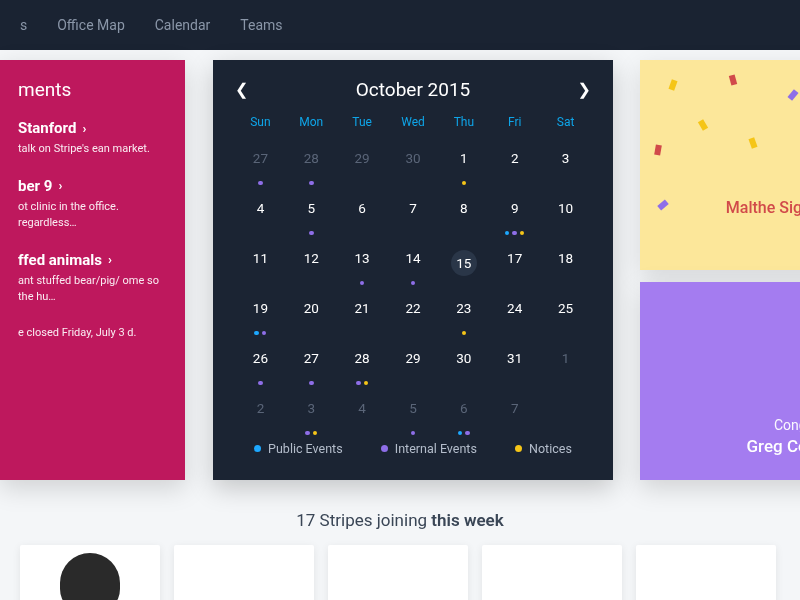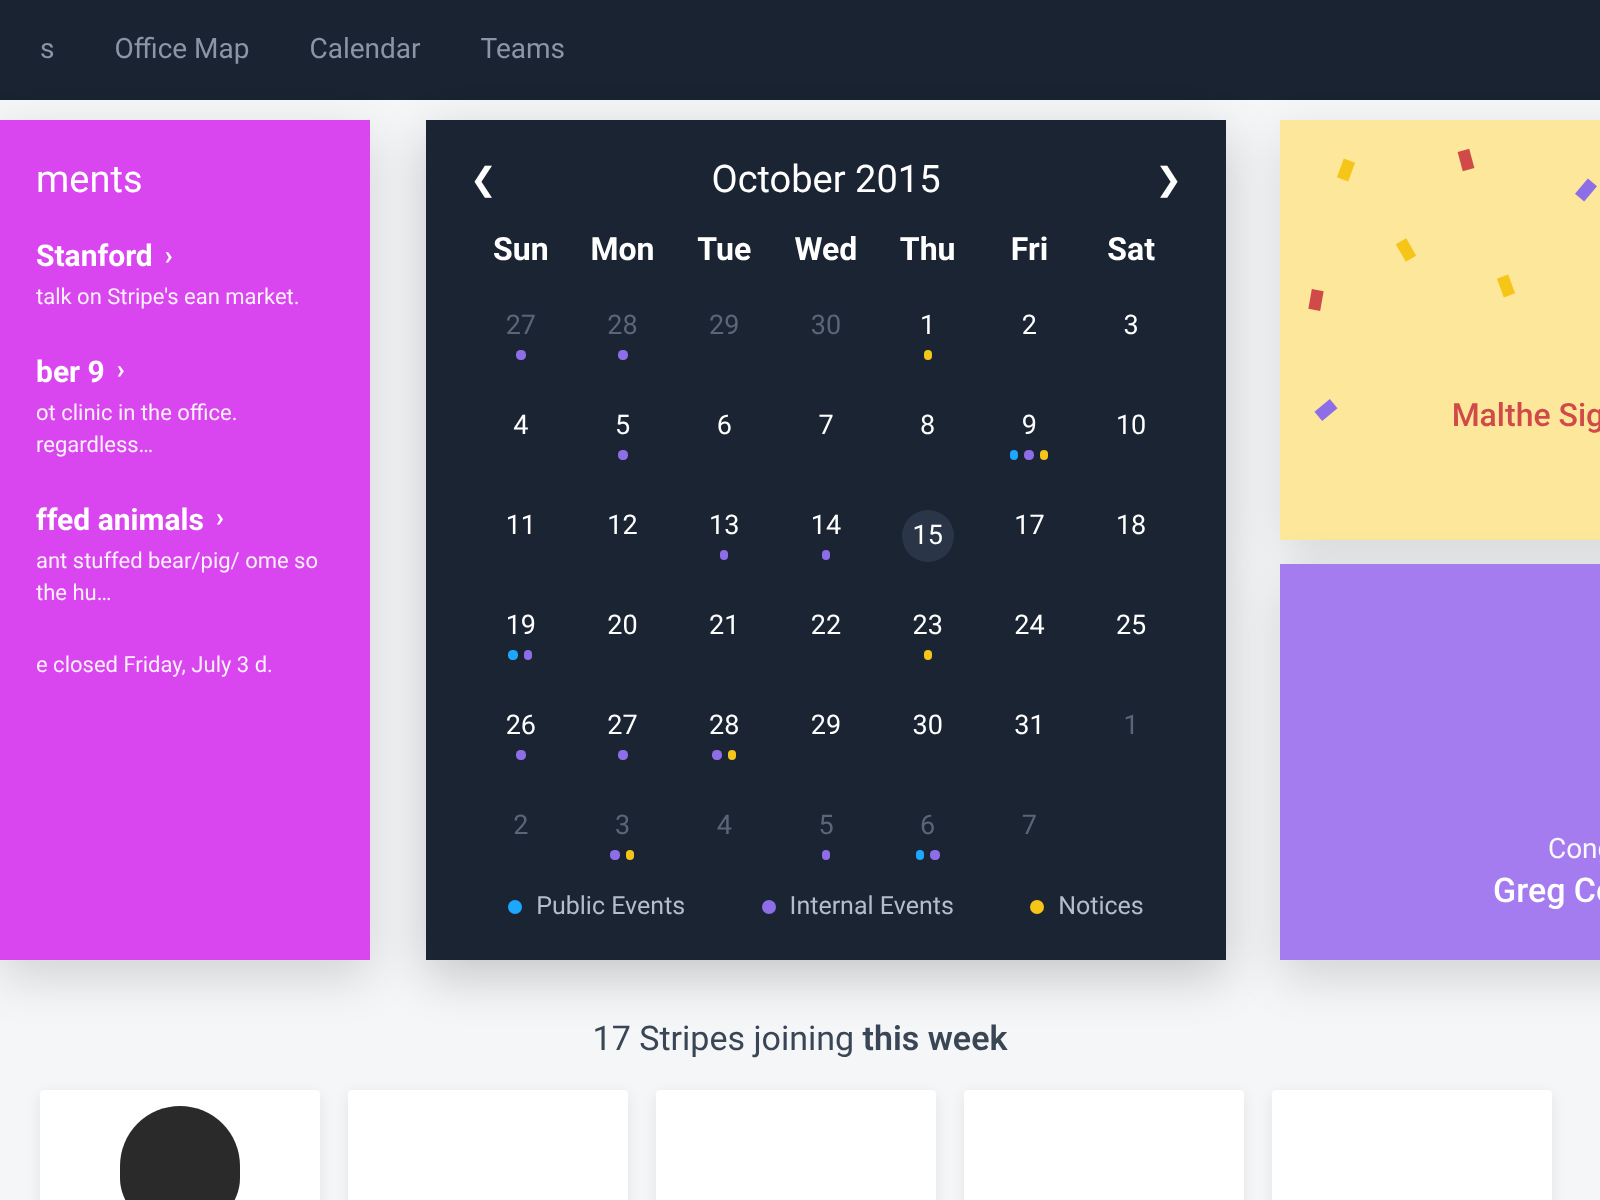--- a/index.html
+++ b/index.html
@@ -1,32 +1,32 @@
 <!DOCTYPE html>
 <html><head>
 <meta charset="utf-8">
 <style>
 * { margin: 0; padding: 0; box-sizing: border-box; }
 body { font-family: -apple-system, BlinkMacSystemFont, "Segoe UI", Roboto, sans-serif; background: #f4f6f8; width: 800px; height: 600px; overflow: hidden; }
 .header { background: #1a2332; height: 50px; display: flex; align-items: center; padding: 0 20px; gap: 30px; }
 .nav-item { color: #8a96a8; font-size: 14px; cursor: pointer; }
 .content { position: relative; height: 550px; }
-.announcements { position: absolute; left: 0; top: 10px; width: 185px; height: 420px; background: #d946ef; color: #fff; padding: 18px 12px 18px 18px; overflow: hidden; box-shadow: 0 8px 24px rgba(0,0,0,0.15); }
+.announcements { position: absolute; left: 0; top: 10px; width: 185px; height: 420px; background: #be185d; color: #fff; padding: 18px 12px 18px 18px; overflow: hidden; box-shadow: 0 8px 24px rgba(0,0,0,0.15); }
 .ann-title { font-size: 19px; font-weight: 400; margin-bottom: 18px; }
 .ann-item { margin-bottom: 20px; }
 .ann-head { font-size: 15px; font-weight: 700; display: flex; align-items: center; gap: 6px; white-space: nowrap; }
 .ann-body { font-size: 11px; color: rgba(255,255,255,0.92); line-height: 1.45; margin-top: 4px; }
 .chev { font-size: 13px; }
 .calendar { position: absolute; left: 213px; top: 10px; width: 400px; height: 420px; background: #1b2433; color: #fff; padding: 18px 22px; box-shadow: 0 8px 24px rgba(0,0,0,0.2); }
 .cal-head { display: flex; justify-content: space-between; align-items: center; margin-bottom: 14px; }
 .cal-title { font-size: 19px; font-weight: 400; }
 .cal-arrow { cursor: pointer; font-size: 16px; color: #fff; }
 .cal-grid { display: grid; grid-template-columns: repeat(7, 1fr); text-align: center; row-gap: 12px; }
-.dow { color: #ffffff; font-size: 16px; padding-bottom: 6px; font-weight: bold; }
-.day { font-size: 13.5px; position: relative; height: 38px; display: flex; flex-direction: column; align-items: center; justify-content: flex-start; padding-top: 3px; }
+.dow { color: #0ea5e9; font-size: 12px; padding-bottom: 6px; }
+.day { font-size: 13.5px; position: relative; height: 38px; display: flex; flex-direction: column; align-items: center; justify-content: space-between; padding-top: 3px; }
 .day.other { color: #5a6578; }
 .day.today .num { background: #2a3648; border-radius: 50%; width: 26px; height: 26px; display: inline-flex; align-items: center; justify-content: center; }
 .dots { display: flex; gap: 3px; margin-top: 4px; }
 .dot { width: 4.5px; height: 4.5px; border-radius: 50%; }
 .d-pub { background: #1da8ff; }
 .d-int { background: #8e6ee8; }
 .d-not { background: #f5c518; }
 .legend { display: flex; justify-content: space-around; margin-top: 6px; font-size: 12.5px; color: #b4bdcb; }
 .legend-item { display: flex; align-items: center; gap: 7px; }
 .legend-item .dot { width: 7px; height: 7px; }

